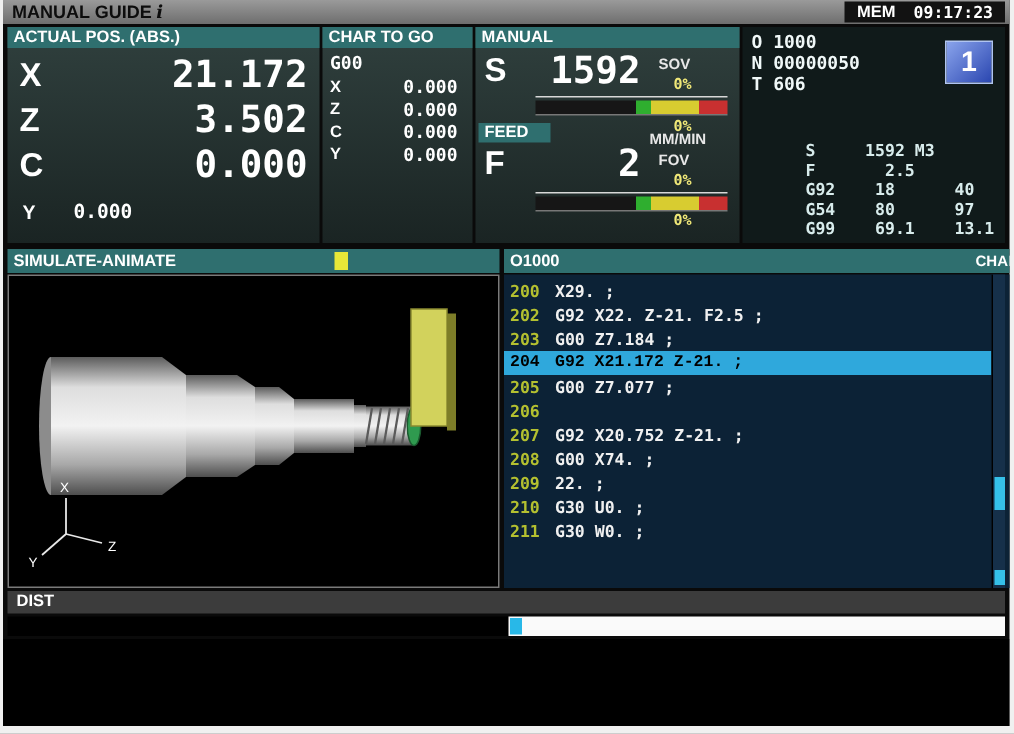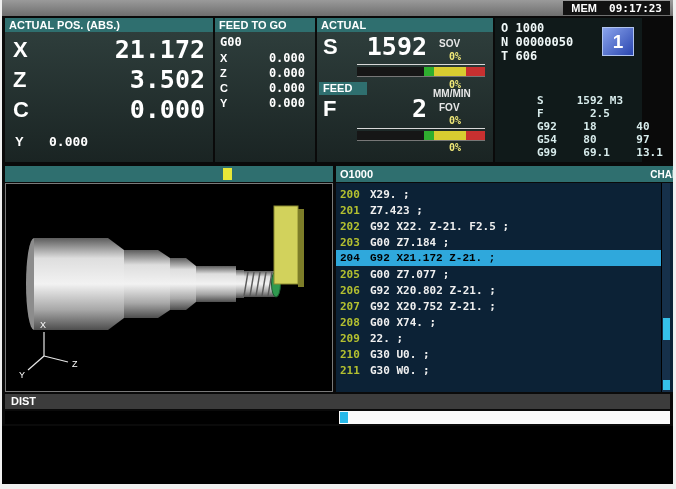--- a/index.html
+++ b/index.html
@@ -43,21 +43,21 @@
   .smval{position:absolute;color:#f0e878;font:bold 10px "DejaVu Sans Mono",monospace;}
   .uline{position:absolute;left:40px;width:128px;height:1px;background:#d8d8d8;}
   .gauge{position:absolute;left:40px;width:128px;height:9px;display:flex;border-bottom:1px solid #777;}
   .gseg-dark{background:#161616;width:52%;}
   .gseg-green{background:#2fae2f;width:8%;}
   .gseg-yellow{background:#d8cc30;width:25%;}
   .gseg-red{background:#c83030;width:15%;}
   .feedstrip{position:absolute;left:2px;top:64px;width:48px;height:13px;background:#2f6f6f;
              color:#fff;font:bold 11px "Liberation Sans",sans-serif;line-height:13px;padding-left:4px;box-sizing:border-box;}
 
-  .p-info{left:493px;top:18px;width:147px;height:144px;background:#101a1a;}
+  .p-info{left:493px;top:18px;width:175px;height:144px;background:#101a1a;}
   .info-line{position:absolute;left:6px;color:#f0f8f8;font:bold 12px "DejaVu Sans Mono",monospace;white-space:pre;}
   .modal-line{position:absolute;left:6px;color:#d8ecec;font:bold 11px "DejaVu Sans Mono",monospace;white-space:pre;margin-left:36px;}
   .page1{position:absolute;right:8px;top:9px;width:30px;height:27px;
          background:linear-gradient(135deg,#8aa4ec,#2a46b0);border:1px solid #b0c4f0;
          color:#fff;font:bold 19px "Liberation Sans",sans-serif;text-align:center;line-height:27px;}
 
   
   .mid-hdr{position:absolute;top:166px;height:16px;background:#2f6f6f;color:#fff;
            font:bold 11px "Liberation Sans",sans-serif;line-height:16px;}
   .mh-left{left:3px;width:328px;}
@@ -94,20 +94,23 @@
   
   .softkeys{position:absolute;left:0;top:426px;width:671px;height:58px;background:#000;}
 </style>
 </head>
 <body>
 
 <div class="wrap">
 <div class="screen">
 
   <div class="titlebar">
+    <div class="tb-title">
+      <span>MANUAL GUIDE</span><span class="ital">i</span>
+    </div>
     <div class="tb-right">
       <span class="tb-mode">MEM</span>
       <span class="tb-time">09:17:23</span>
     </div>
   </div>
 
   <div class="panel p-actual">
     <div class="hdr">ACTUAL POS. (ABS.)</div>
     <div class="bigrow" style="top:16px">
       <span class="axis">X</span>
@@ -121,42 +124,42 @@
       <span class="axis">C</span>
       <span class="val">0.000</span>
     </div>
     <div class="yrow">
       <span class="axis">Y</span>
       <span class="val">0.000</span>
     </div>
   </div>
 
   <div class="panel p-dist">
-    <div class="hdr">FEED TO GO</div>
+    <div class="hdr">CHAR TO GO</div>
     <div class="gcode">G00</div>
     <div class="drow" style="top:33px">
       <span class="axis">X</span>
       <span class="val">0.000</span>
     </div>
     <div class="drow" style="top:48px">
       <span class="axis">Z</span>
       <span class="val">0.000</span>
     </div>
     <div class="drow" style="top:63px">
       <span class="axis">C</span>
       <span class="val">0.000</span>
     </div>
     <div class="drow" style="top:78px">
       <span class="axis">Y</span>
       <span class="val">0.000</span>
     </div>
   </div>
 
   <div class="panel p-spindle">
-    <div class="hdr">ACTUAL</div>
+    <div class="hdr">MANUAL</div>
     <span class="bigletter" style="left:6px;top:16px">S</span>
     <span class="bigval" style="left:10px;top:14px">1592</span>
     <span class="smlab" style="left:122px;top:20px">SOV</span>
     <span class="smval" style="left:132px;top:33px">0%</span>
     <div class="uline" style="top:46px"></div>
     <div class="gauge" style="top:49px">
       <div class="gseg-dark"></div>
       <div class="gseg-green"></div>
       <div class="gseg-yellow"></div>
       <div class="gseg-red"></div>
@@ -185,20 +188,21 @@
     <div class="info-line" style="top:31px">T 606</div>
     <div class="page1">1</div>
     <div class="modal-line" style="top:76px">S     1592 M3</div>
     <div class="modal-line" style="top:89px">F       2.5</div>
     <div class="modal-line" style="top:102px">G92    18      40</div>
     <div class="modal-line" style="top:115px">G54    80      97</div>
     <div class="modal-line" style="top:128px">G99    69.1    13.1</div>
   </div>
 
   <div class="mid-hdr mh-left">
+    <span class="mh-title">SIMULATE-ANIMATE</span>
     <span class="sim-ind"></span>
   </div>
   <div class="mid-hdr mh-right">
     <span class="mh-title">O1000</span>
     <span class="char-wrap">
       <span class="char-label">CHAR</span>
       <span class="arrowbox">←→</span>
     </span>
   </div>
 
@@ -247,42 +251,37 @@
     </svg>
   </div>
 
   <div class="progwin">
     <div class="plines">
       <div class="pline">
             <span class="pnum">200</span>
             <span class="ptxt">X29. ;</span>
           </div>
       <div class="pline">
-            <span class="pnum">201</span>
-            <span class="ptxt">Z7.423 ;</span>
-          </div>
-      <div class="pline">
             <span class="pnum">202</span>
             <span class="ptxt">G92 X22. Z-21. F2.5 ;</span>
           </div>
       <div class="pline">
             <span class="pnum">203</span>
             <span class="ptxt">G00 Z7.184 ;</span>
           </div>
       <div class="pline hl">
             <span class="pnum">204</span>
             <span class="ptxt">G92 X21.172 Z-21. ;</span>
           </div>
       <div class="pline">
             <span class="pnum">205</span>
             <span class="ptxt">G00 Z7.077 ;</span>
           </div>
       <div class="pline">
             <span class="pnum">206</span>
-            <span class="ptxt">G92 X20.802 Z-21. ;</span>
           </div>
       <div class="pline">
             <span class="pnum">207</span>
             <span class="ptxt">G92 X20.752 Z-21. ;</span>
           </div>
       <div class="pline">
             <span class="pnum">208</span>
             <span class="ptxt">G00 X74. ;</span>
           </div>
       <div class="pline">

